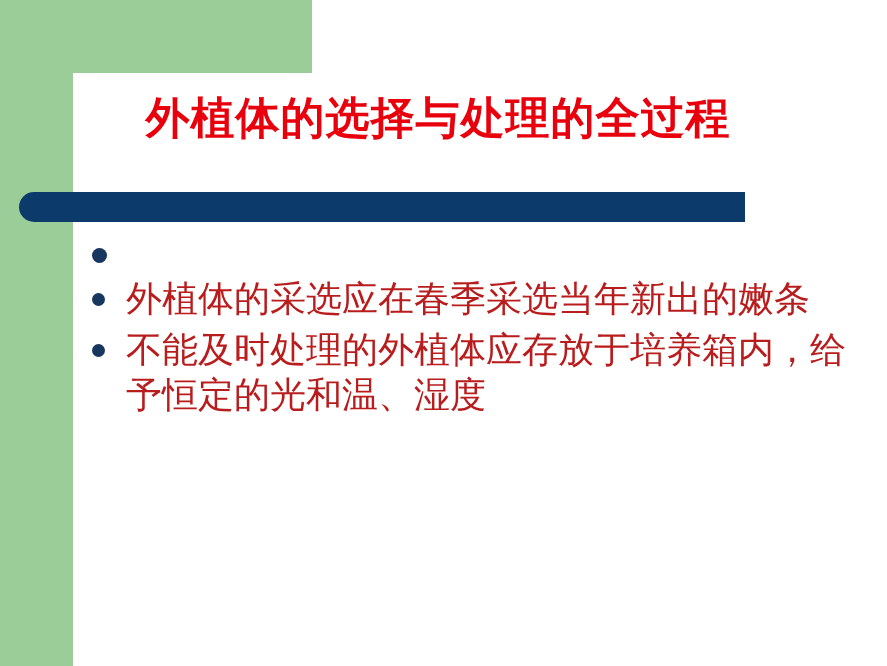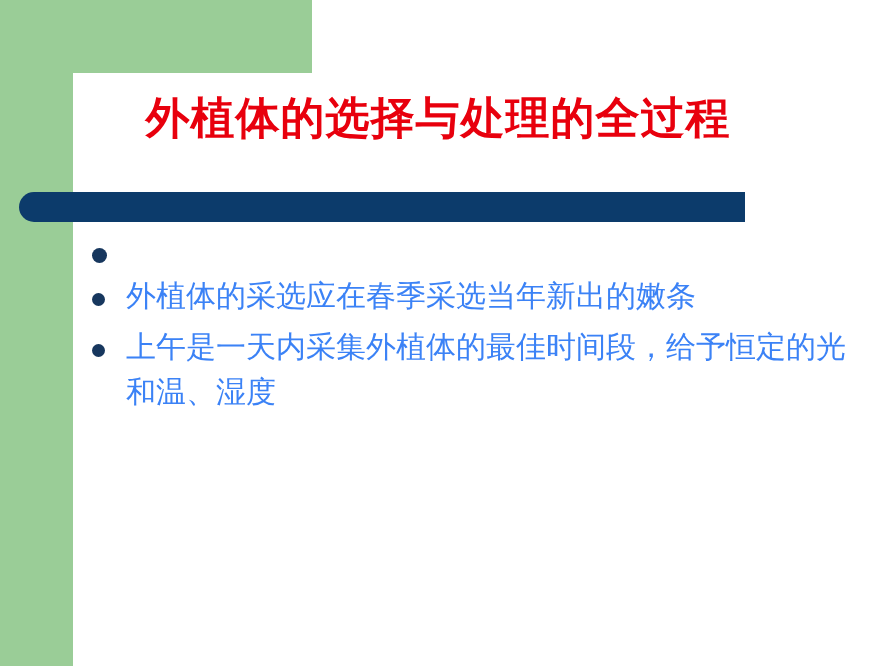--- a/index.html
+++ b/index.html
@@ -89,24 +89,24 @@
     top: 238px;
     width: 760px;
     margin: 0;
     padding: 0;
     list-style: none;
   }
   .bullet-item {
     position: relative;
     padding-left: 38px;
     margin-bottom: 6px;
-    color: #3b82f6;
-    font-size: 30px;
+    color: #b91c1c;
+    font-size: 36px;
     line-height: 45px;
-    font-family: Liberation Mono, monospace;
+    font-family: Liberation Sans, sans-serif;
   }
   .bullet-item .dot {
     position: absolute;
     left: 4px;
     top: 17px;
     width: 13px;
     height: 13px;
     border-radius: 50%;
     background: #17375E;
   }
@@ -148,18 +148,18 @@
 
     <li class="bullet-item">
       <span class="dot"></span>
       <span class="bullet-text">外植体的采选应在春季采选当年新出的嫩条</span>
     </li>
 
 
 
     <li class="bullet-item">
       <span class="dot"></span>
-      <span class="bullet-text">上午是一天内采集外植体的最佳时间段，给予恒定的光和温、湿度</span>
+      <span class="bullet-text">不能及时处理的外植体应存放于培养箱内，给予恒定的光和温、湿度</span>
     </li>
 
   </ul>
 
 </div>
 
 </body></html>

